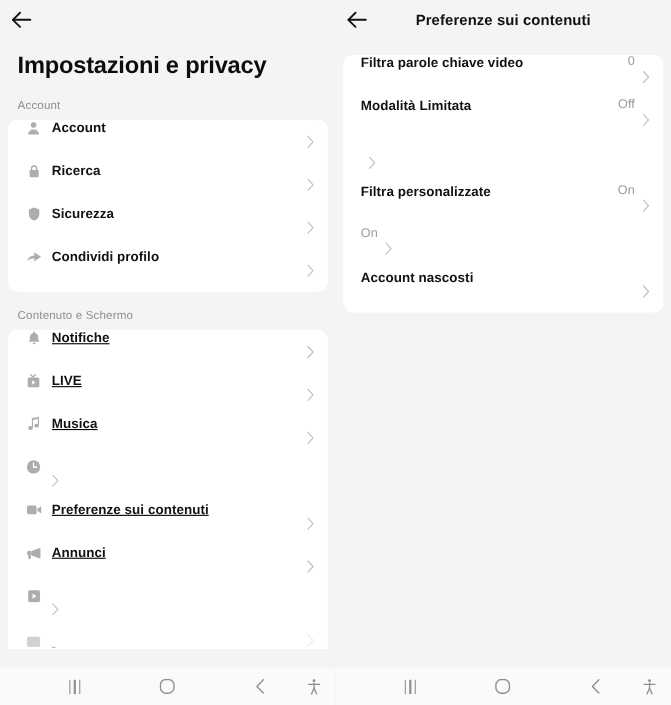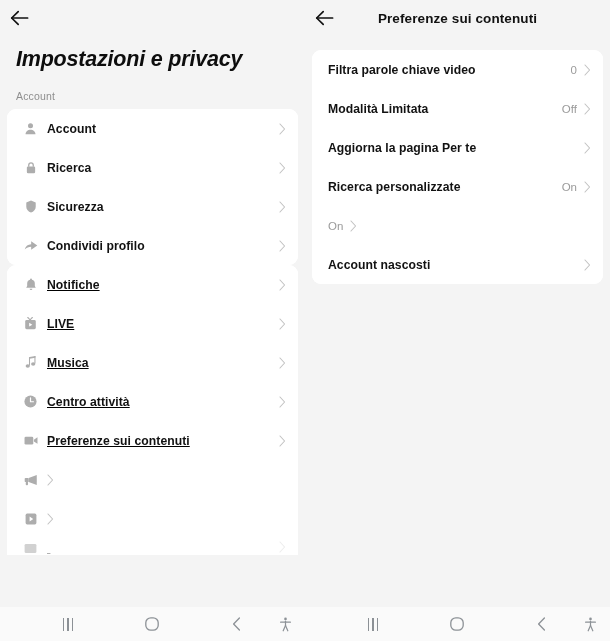--- a/index.html
+++ b/index.html
@@ -59,21 +59,20 @@
   }
 
   
   .page-title {
     font-size: 21.5px;
     font-weight: bold;
     color: #0d0d0d;
     padding: 8px 0 0 16px;
     letter-spacing: -0.2px;
     line-height: 30px;
-    font-style: italic;
   }
 
   
   .body-scroll {
     flex: 1 1 auto;
     overflow: hidden;
     position: relative;
   }
 
   .section-label {
@@ -86,21 +85,20 @@
   .card {
     background: #ffffff;
     border-radius: 9px;
     margin: 0 7px;
     overflow: hidden;
   }
   .card.clipped { border-radius: 9px 9px 0 0; text-decoration: underline; }
 
   .row {
     display: flex;
-    align-items: center;
     height: 39px;
     padding: 0 12px 0 16px;
     cursor: pointer;
     background: #fff;
   }
   .row .ico {
     width: 15px;
     height: 15px;
     flex: 0 0 15px;
     margin-right: 9px;
@@ -255,20 +253,21 @@
           <span class="label">Condividi profilo</span>
           <span class="chev">
             <svg width="7" height="12" viewBox="0 0 7 12" fill="none">
                 <path d="M1 1 L5.6 6 L1 11" stroke="currentColor" stroke-width="1.1" stroke-linecap="round" stroke-linejoin="round"></path>
               </svg>
           </span>
         </div>
 
       </div>
 
+      <div class="section-label">Contenuto e Schermo</div>
       <div class="card clipped">
 
         <div class="row">
           <span class="ico">
             <svg width="12" height="13" viewBox="0 0 14 16" fill="currentColor">
               <path d="M7 0.6a1.2 1.2 0 0 1 1.2 1.2v.5a4.7 4.7 0 0 1 3.5 4.5v3l1.2 2.1H1.1l1.2-2.1v-3a4.7 4.7 0 0 1 3.5-4.5v-.5A1.2 1.2 0 0 1 7 .6z"></path>
               <path d="M5.3 13.1h3.4a1.7 1.7 0 0 1-3.4 0z"></path>
             </svg>
           </span>
           <span class="label">Notifiche</span>
@@ -313,21 +312,20 @@
           </span>
         </div>
 
         <div class="row">
           <span class="ico">
             <svg width="13" height="13" viewBox="0 0 15 15" fill="currentColor">
               <circle cx="7.5" cy="7.5" r="7"></circle>
               <path d="M7.5 3.4v4.4h3.4" stroke="#fff" stroke-width="1.4" fill="none" stroke-linecap="round" stroke-linejoin="round"></path>
             </svg>
           </span>
-          <span class="label">Centro attività</span>
           <span class="chev">
             <svg width="7" height="12" viewBox="0 0 7 12" fill="none">
                 <path d="M1 1 L5.6 6 L1 11" stroke="currentColor" stroke-width="1.1" stroke-linecap="round" stroke-linejoin="round"></path>
               </svg>
           </span>
         </div>
 
         <div class="row">
           <span class="ico">
             <svg width="14" height="11" viewBox="0 0 16 12" fill="currentColor">
@@ -344,20 +342,21 @@
         </div>
 
         <div class="row">
           <span class="ico">
             <svg width="14" height="12" viewBox="0 0 16 13" fill="currentColor">
               <path d="M14.6 0.8 5.4 4.2v4.6l9.2 3.4z"></path>
               <rect x="0.8" y="4.2" width="4.6" height="4.6" rx="1"></rect>
               <rect x="2" y="8.6" width="2.6" height="3.8" rx="1"></rect>
             </svg>
           </span>
+          <span class="label">Annunci</span>
           <span class="chev">
             <svg width="7" height="12" viewBox="0 0 7 12" fill="none">
                 <path d="M1 1 L5.6 6 L1 11" stroke="currentColor" stroke-width="1.1" stroke-linecap="round" stroke-linejoin="round"></path>
               </svg>
           </span>
         </div>
 
         <div class="row">
           <span class="ico">
             <svg width="12" height="12" viewBox="0 0 14 14" fill="currentColor">
@@ -451,31 +450,30 @@
           <span class="label">Modalità Limitata</span>
           <span class="value">Off</span>
           <span class="chev">
             <svg width="7" height="12" viewBox="0 0 7 12" fill="none">
                 <path d="M1 1 L5.6 6 L1 11" stroke="currentColor" stroke-width="1.1" stroke-linecap="round" stroke-linejoin="round"></path>
               </svg>
           </span>
         </div>
 
         <div class="row">
-          <span class="label">Aggiorna la pagina Per te</span>
           <span class="value"></span>
           <span class="chev">
             <svg width="7" height="12" viewBox="0 0 7 12" fill="none">
                 <path d="M1 1 L5.6 6 L1 11" stroke="currentColor" stroke-width="1.1" stroke-linecap="round" stroke-linejoin="round"></path>
               </svg>
           </span>
         </div>
 
         <div class="row">
-          <span class="label">Ricerca personalizzate</span>
+          <span class="label">Filtra personalizzate</span>
           <span class="value">On</span>
           <span class="chev">
             <svg width="7" height="12" viewBox="0 0 7 12" fill="none">
                 <path d="M1 1 L5.6 6 L1 11" stroke="currentColor" stroke-width="1.1" stroke-linecap="round" stroke-linejoin="round"></path>
               </svg>
           </span>
         </div>
 
         <div class="row">
           <span class="value">On</span>

